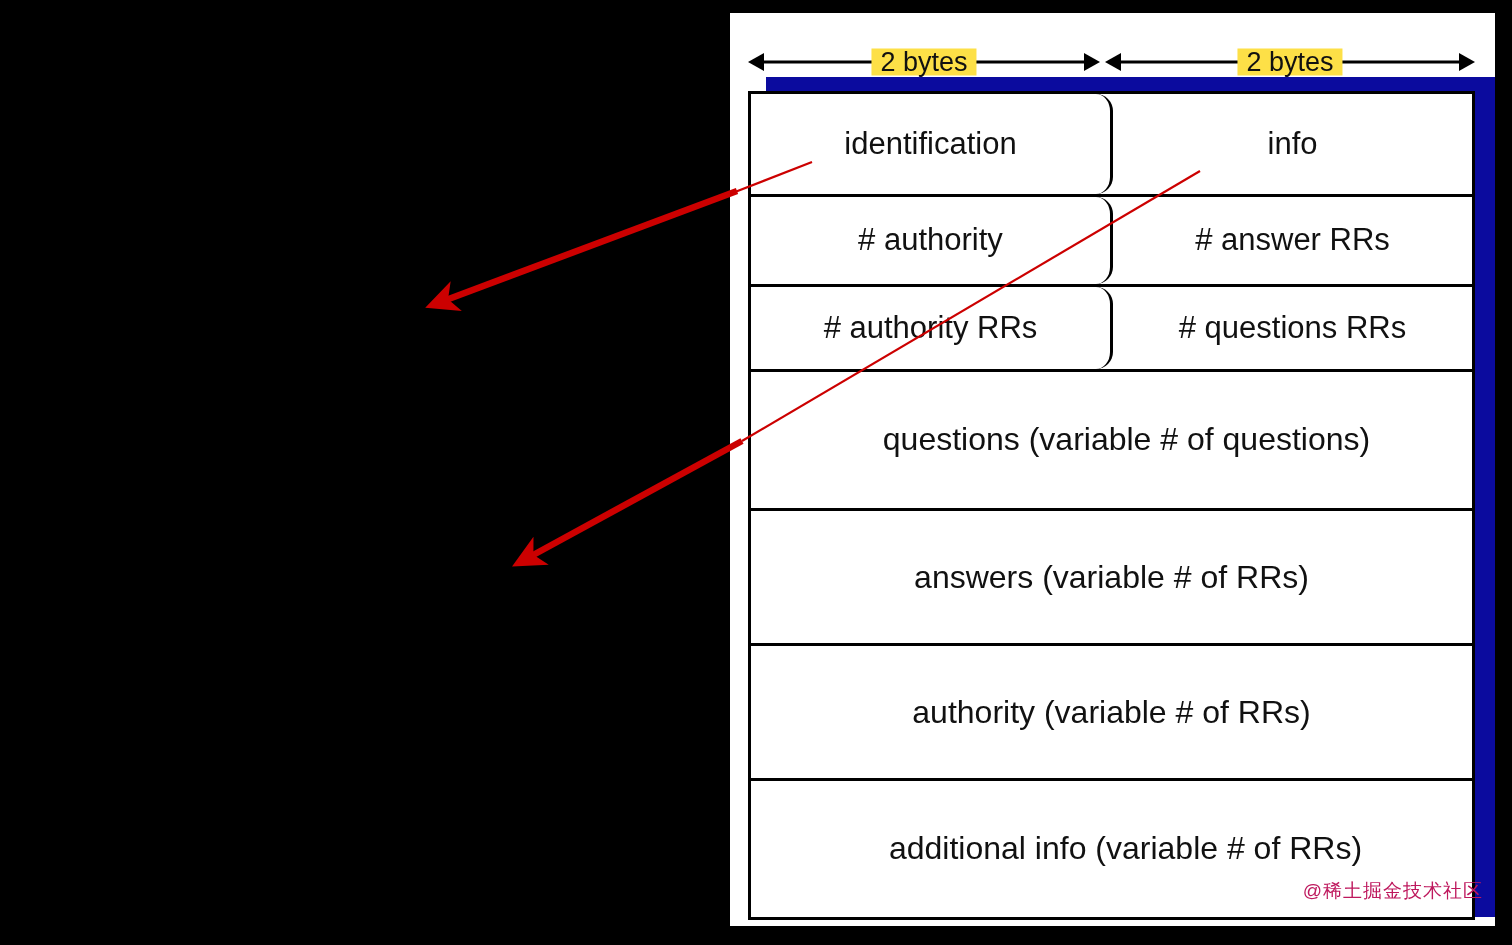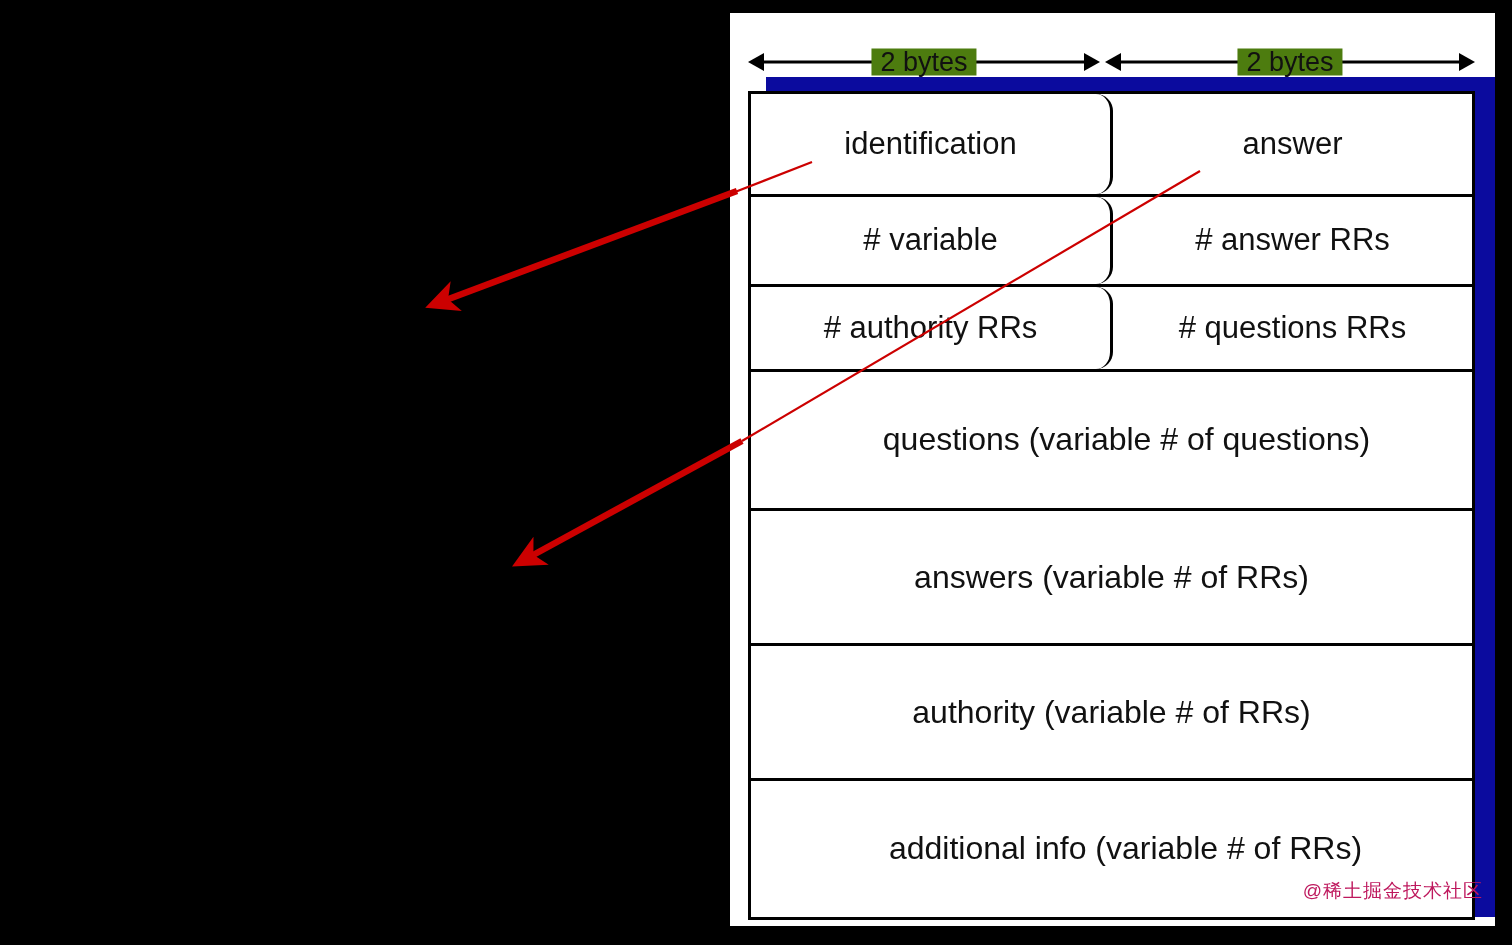--- a/index.html
+++ b/index.html
@@ -34,21 +34,21 @@
   }
   .measure .mlabel {
     position: absolute;
     left: 50%;
     top: 50%;
     transform: translate(-50%, -50%);
     font-size: 27px;
     color: #111111;
     white-space: nowrap;
     padding: 0 9px;
-    background: #4d7c0f;
+    background: #fde047;
     z-index: 2;
     line-height: 1;
   }
   .measure .mline {
     position: absolute;
     left: 10px;
     right: 10px;
     top: 50%;
     height: 3px;
     background: #000000;
@@ -164,25 +164,25 @@
       <div class="mhead right"></div>
       <div class="mlabel">2 bytes</div>
     </div>
 
     <div id="shadow" style="background: rgb(11, 11, 158);"></div>
 
     <div id="table">
 
       <div class="trow r-short">
         <div class="cell divided">identification</div>
-        <div class="cell">answer</div>
+        <div class="cell">info</div>
       </div>
 
       <div class="trow r-short2">
-        <div class="cell divided"># variable</div>
+        <div class="cell divided"># authority</div>
         <div class="cell"># answer RRs</div>
       </div>
 
       <div class="trow r-short3">
         <div class="cell divided"># authority RRs</div>
         <div class="cell"># questions RRs</div>
       </div>
 
       <div class="trow r-tall">
         <div class="cell wide nudge-right">questions (variable # of questions)</div>

